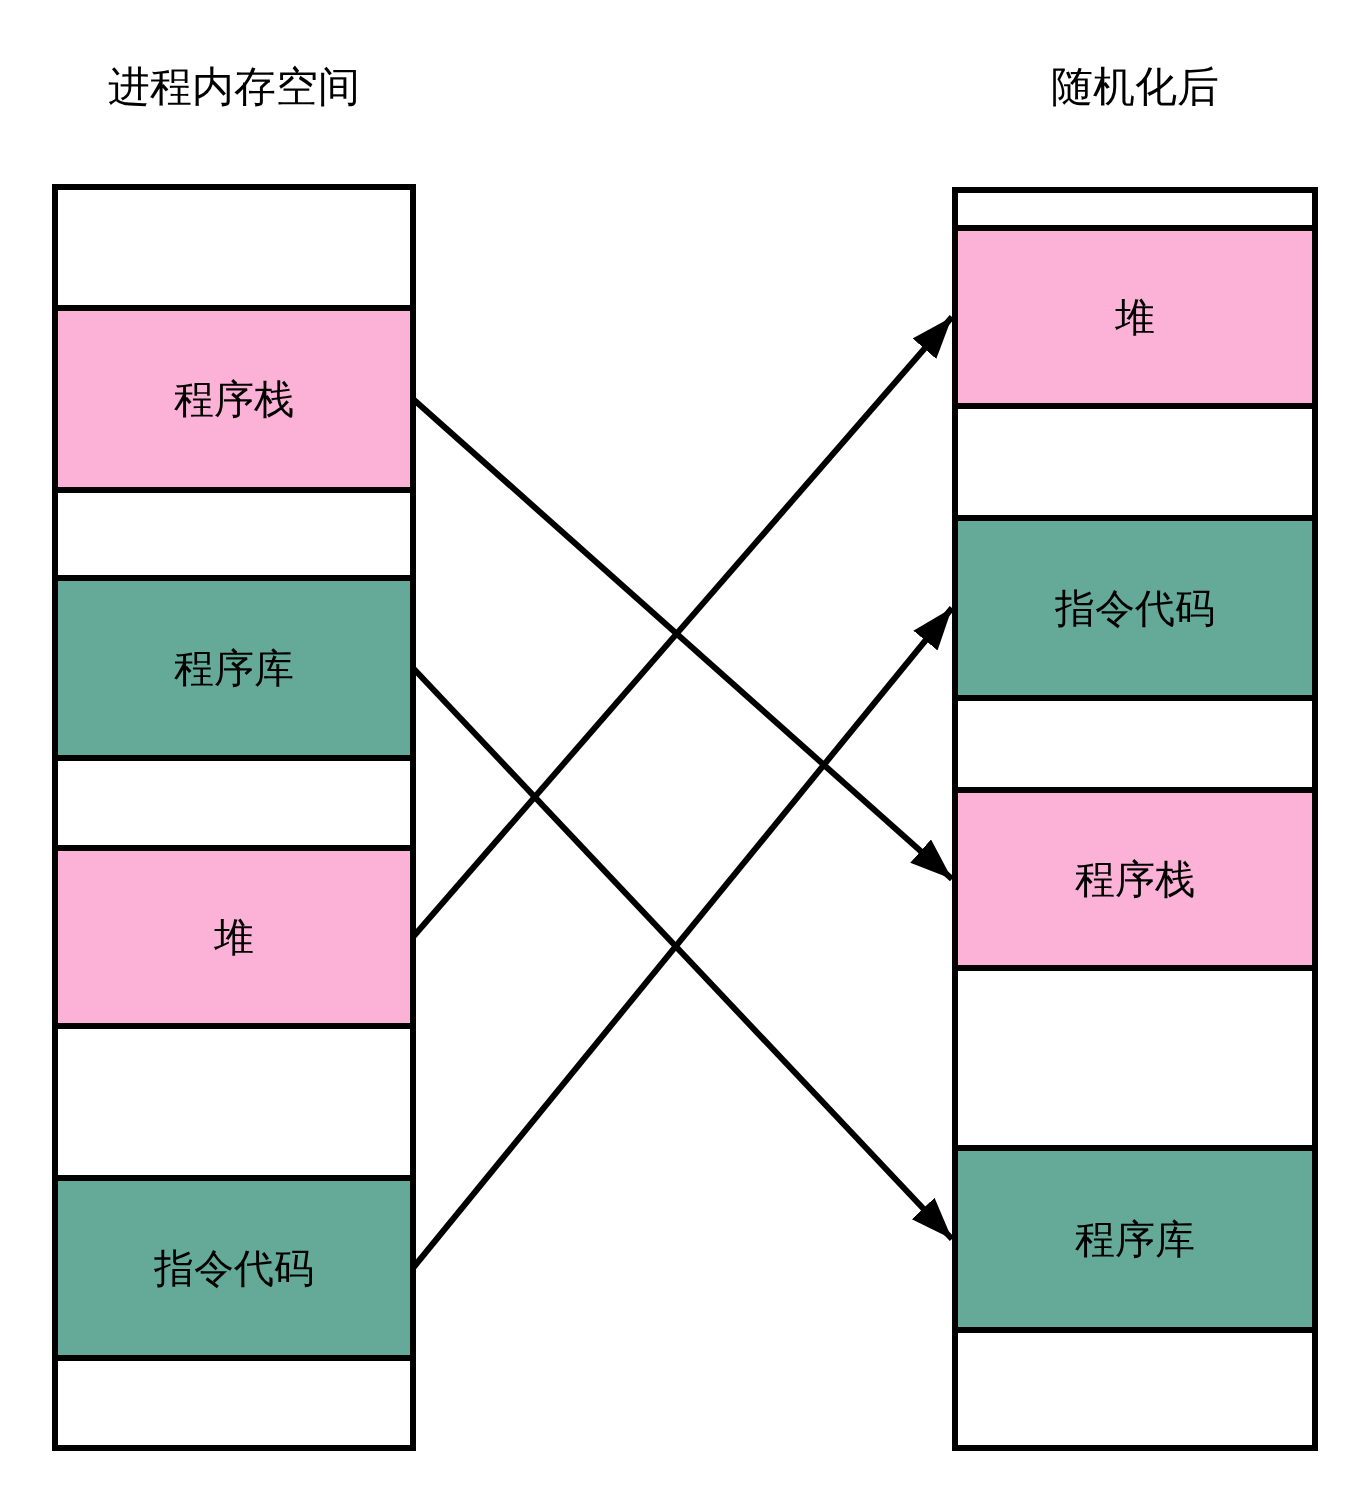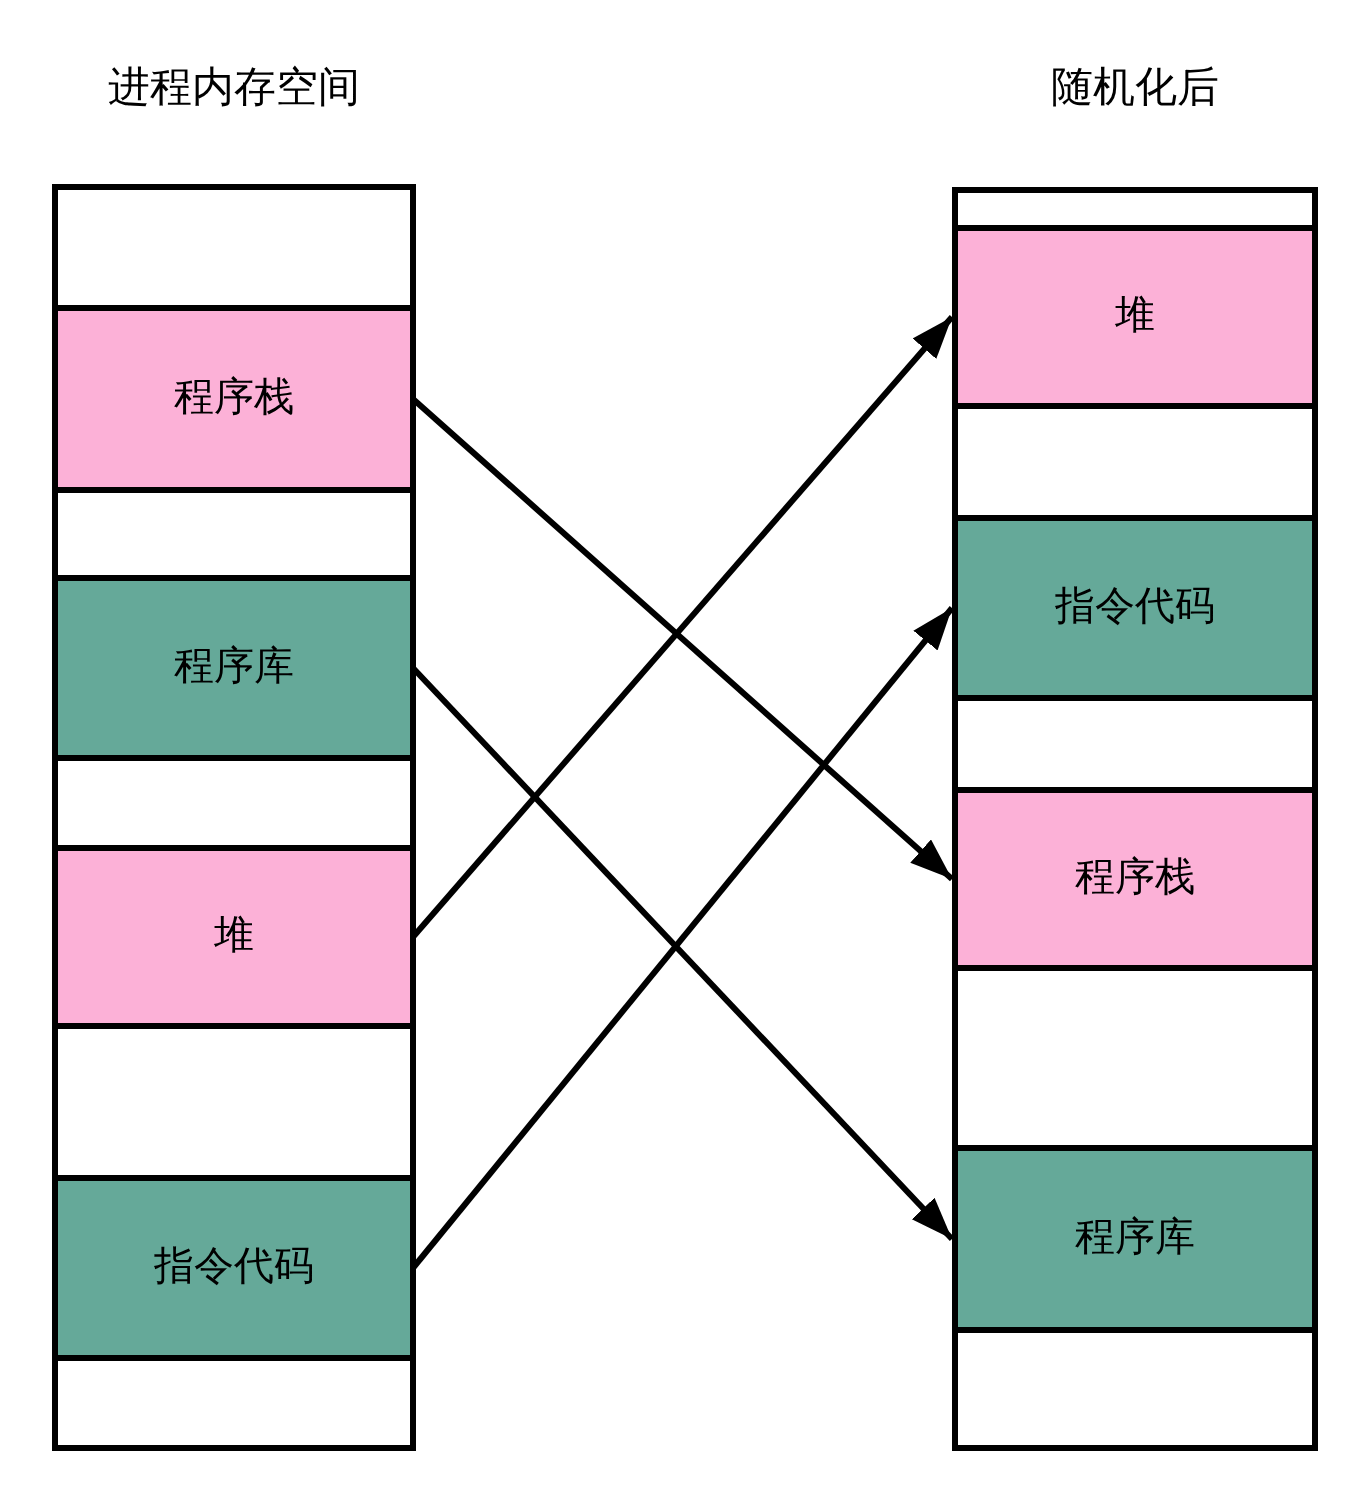--- a/index.html
+++ b/index.html
@@ -5,21 +5,21 @@
   html, body {
     margin: 0;
     padding: 0;
     background: #FFFFFF;
   }
   .canvas {
     position: relative;
     width: 1366px;
     height: 1501px;
     background: #FFFFFF;
-    font-family: Liberation Mono, monospace;
+    font-family: Liberation Sans, sans-serif;
   }
   svg { display: block; }
   .col-title {
     font-size: 42px;
     font-weight: 500;
     fill: #000000;
     text-anchor: middle;
   }
   .seg-label {
     font-size: 40px;

